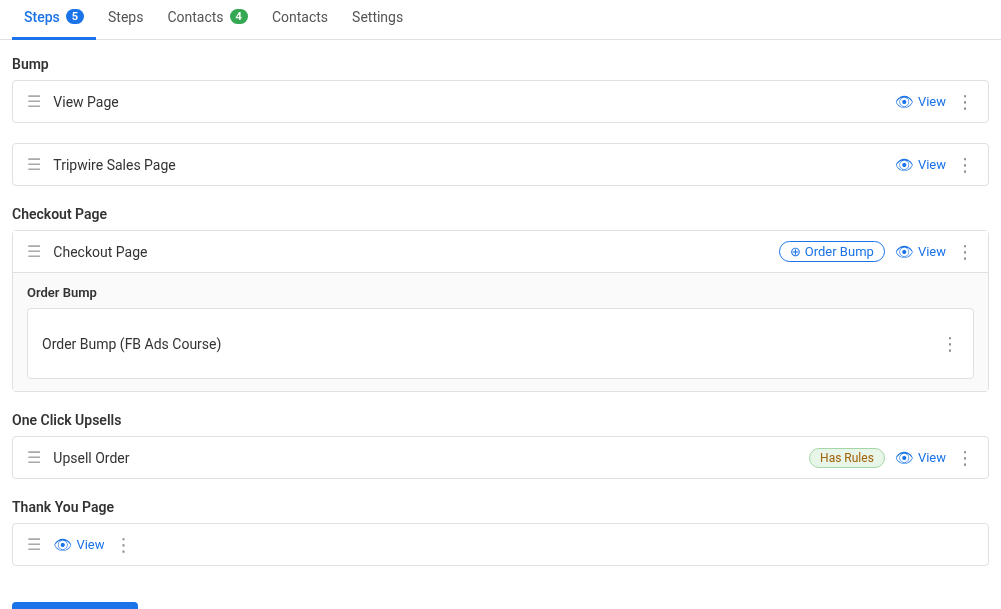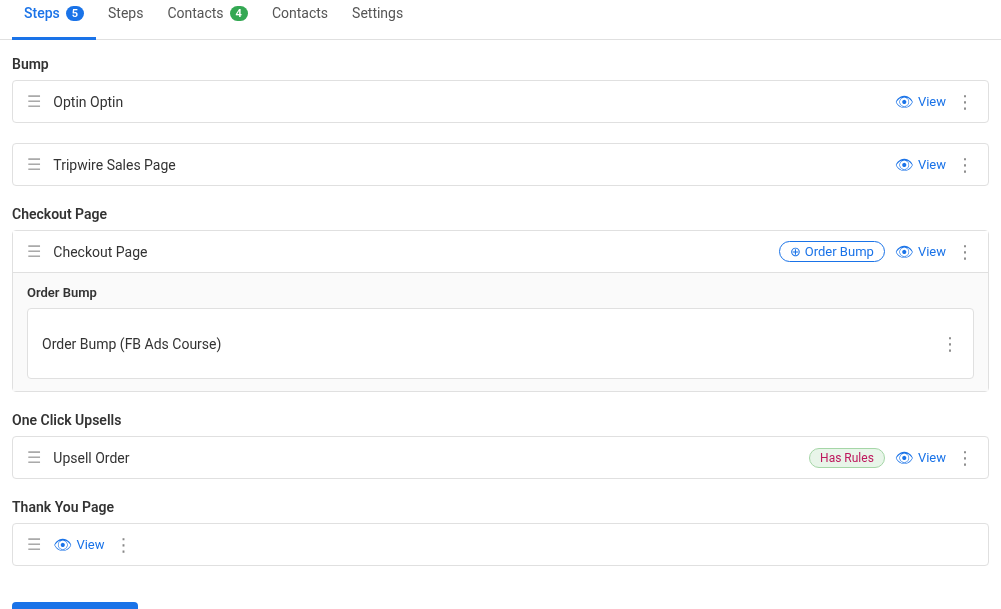--- a/index.html
+++ b/index.html
@@ -8,23 +8,23 @@
     
     .tabs-bar {
       display: flex;
       align-items: center;
       border-bottom: 1px solid #e0e0e0;
       padding: 0 12px;
       height: 40px;
     }
     .tab-item {
       display: flex;
-      align-items: flex-end;
+      align-items: flex-start;
       gap: 6px;
-      padding: 16px 12px;
+      padding: 8px 12px;
       height: 100%;
       cursor: pointer;
       font-size: 14px;
       color: #555;
       border-bottom: 3px solid transparent;
       position: relative;
       top: 1px;
       white-space: nowrap;
     }
     .tab-item.active {
@@ -108,21 +108,21 @@
       gap: 4px;
       color: #1a73e8;
       font-size: 13px;
       cursor: pointer;
       border: 1px solid #1a73e8;
       border-radius: 50px;
       padding: 2px 10px;
     }
     .has-rules-badge {
       background: #e8f5e9;
-      color: #be185d;
+      color: #a16207;
       border: 1px solid #a5d6a7;
       border-radius: 12px;
       font-size: 12px;
       padding: 2px 10px;
     }
     .nested-title {
       font-size: 13px;
       font-weight: 600;
       color: #333;
       margin-bottom: 8px;
@@ -190,21 +190,21 @@
   </div>
 </div>
 
 <div class="main-content">
 
   
   <div class="section">
     <div class="section-title">Bump</div>
     <div class="step-row">
       <span class="drag-icon">☰</span>
-      <span class="step-name">Optin Optin</span>
+      <span class="step-name">View Page</span>
       <div class="step-actions">
         <div class="view-btn">
           <span class="view-icon">👁</span>
           <span>View</span>
         </div>
         <span class="more-icon">⋮</span>
       </div>
     </div>
   </div>
 

